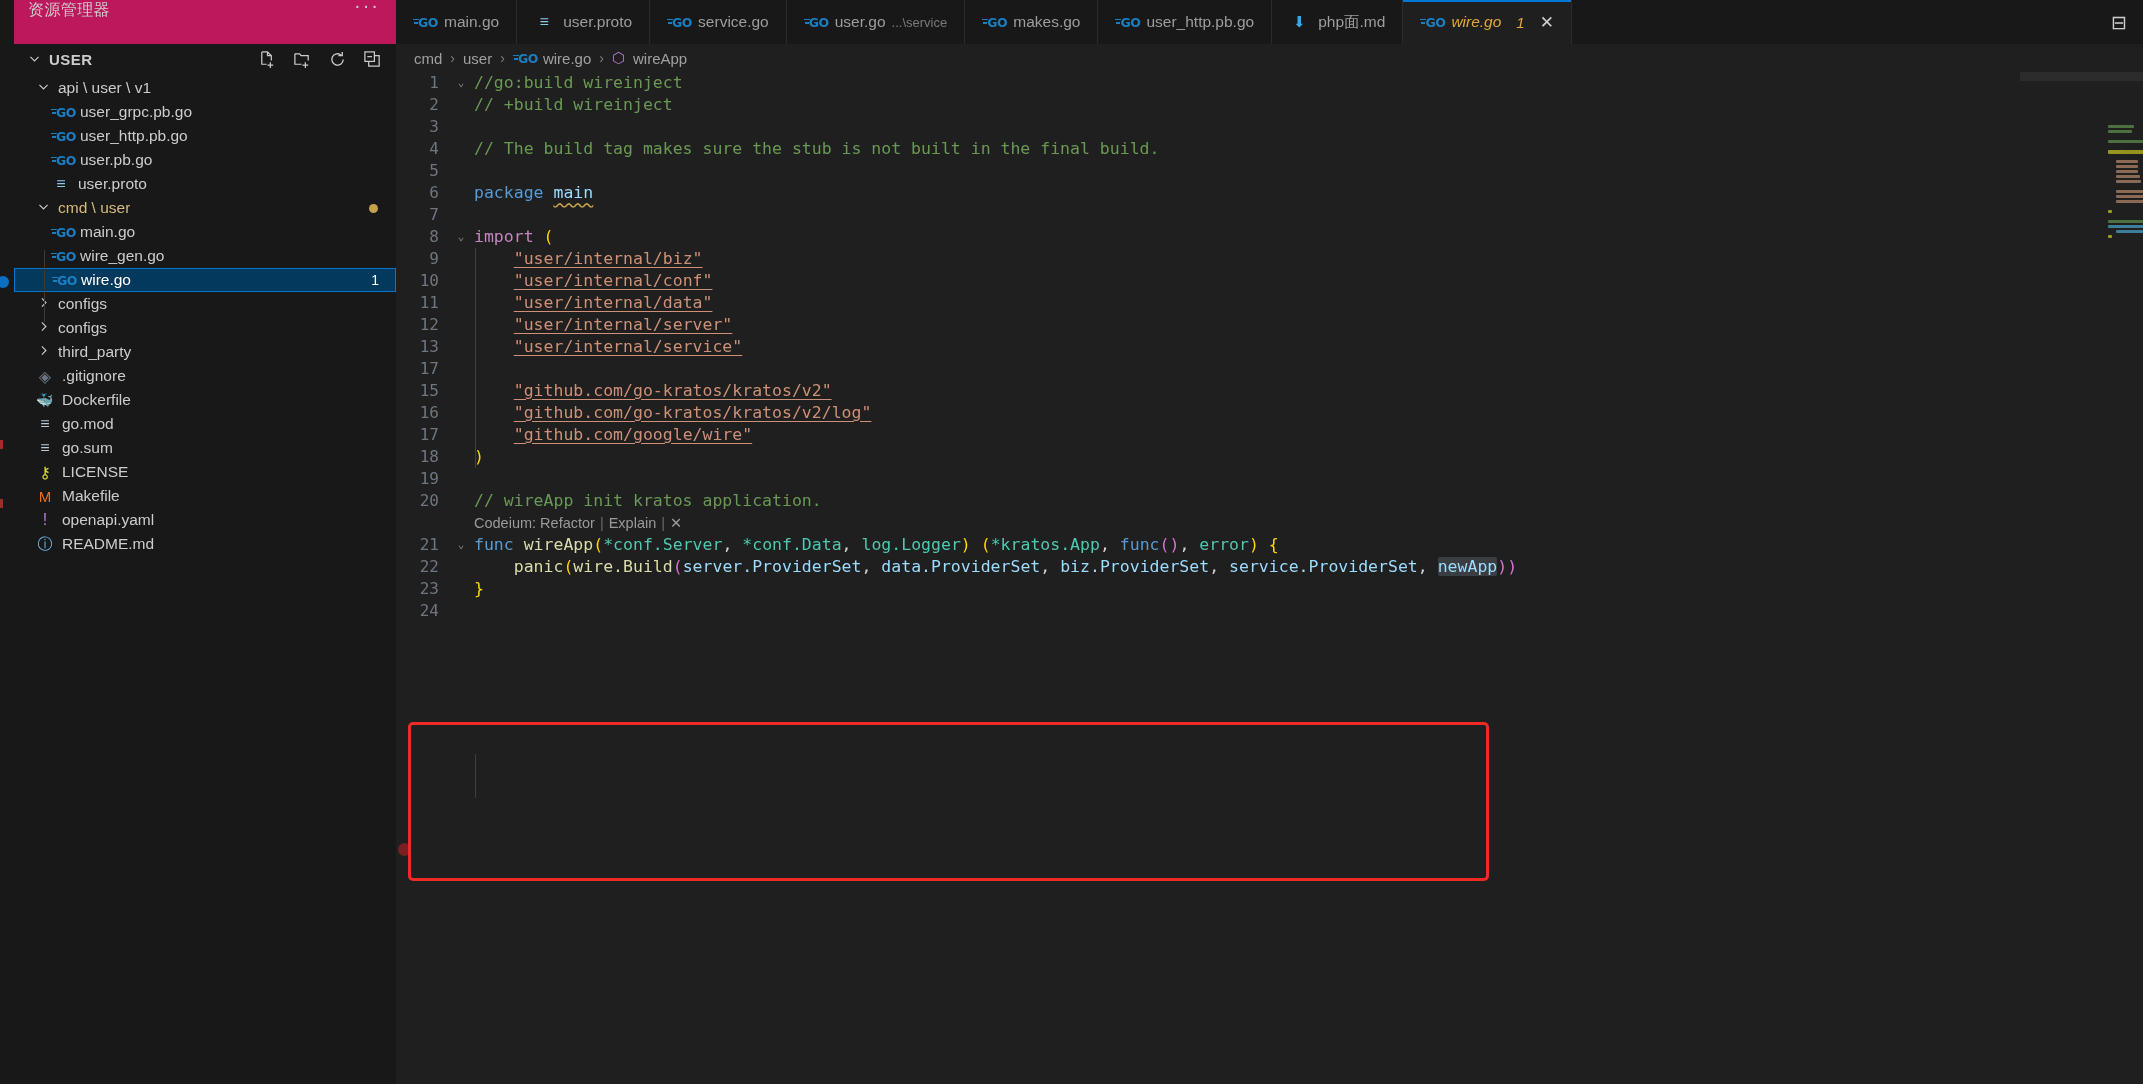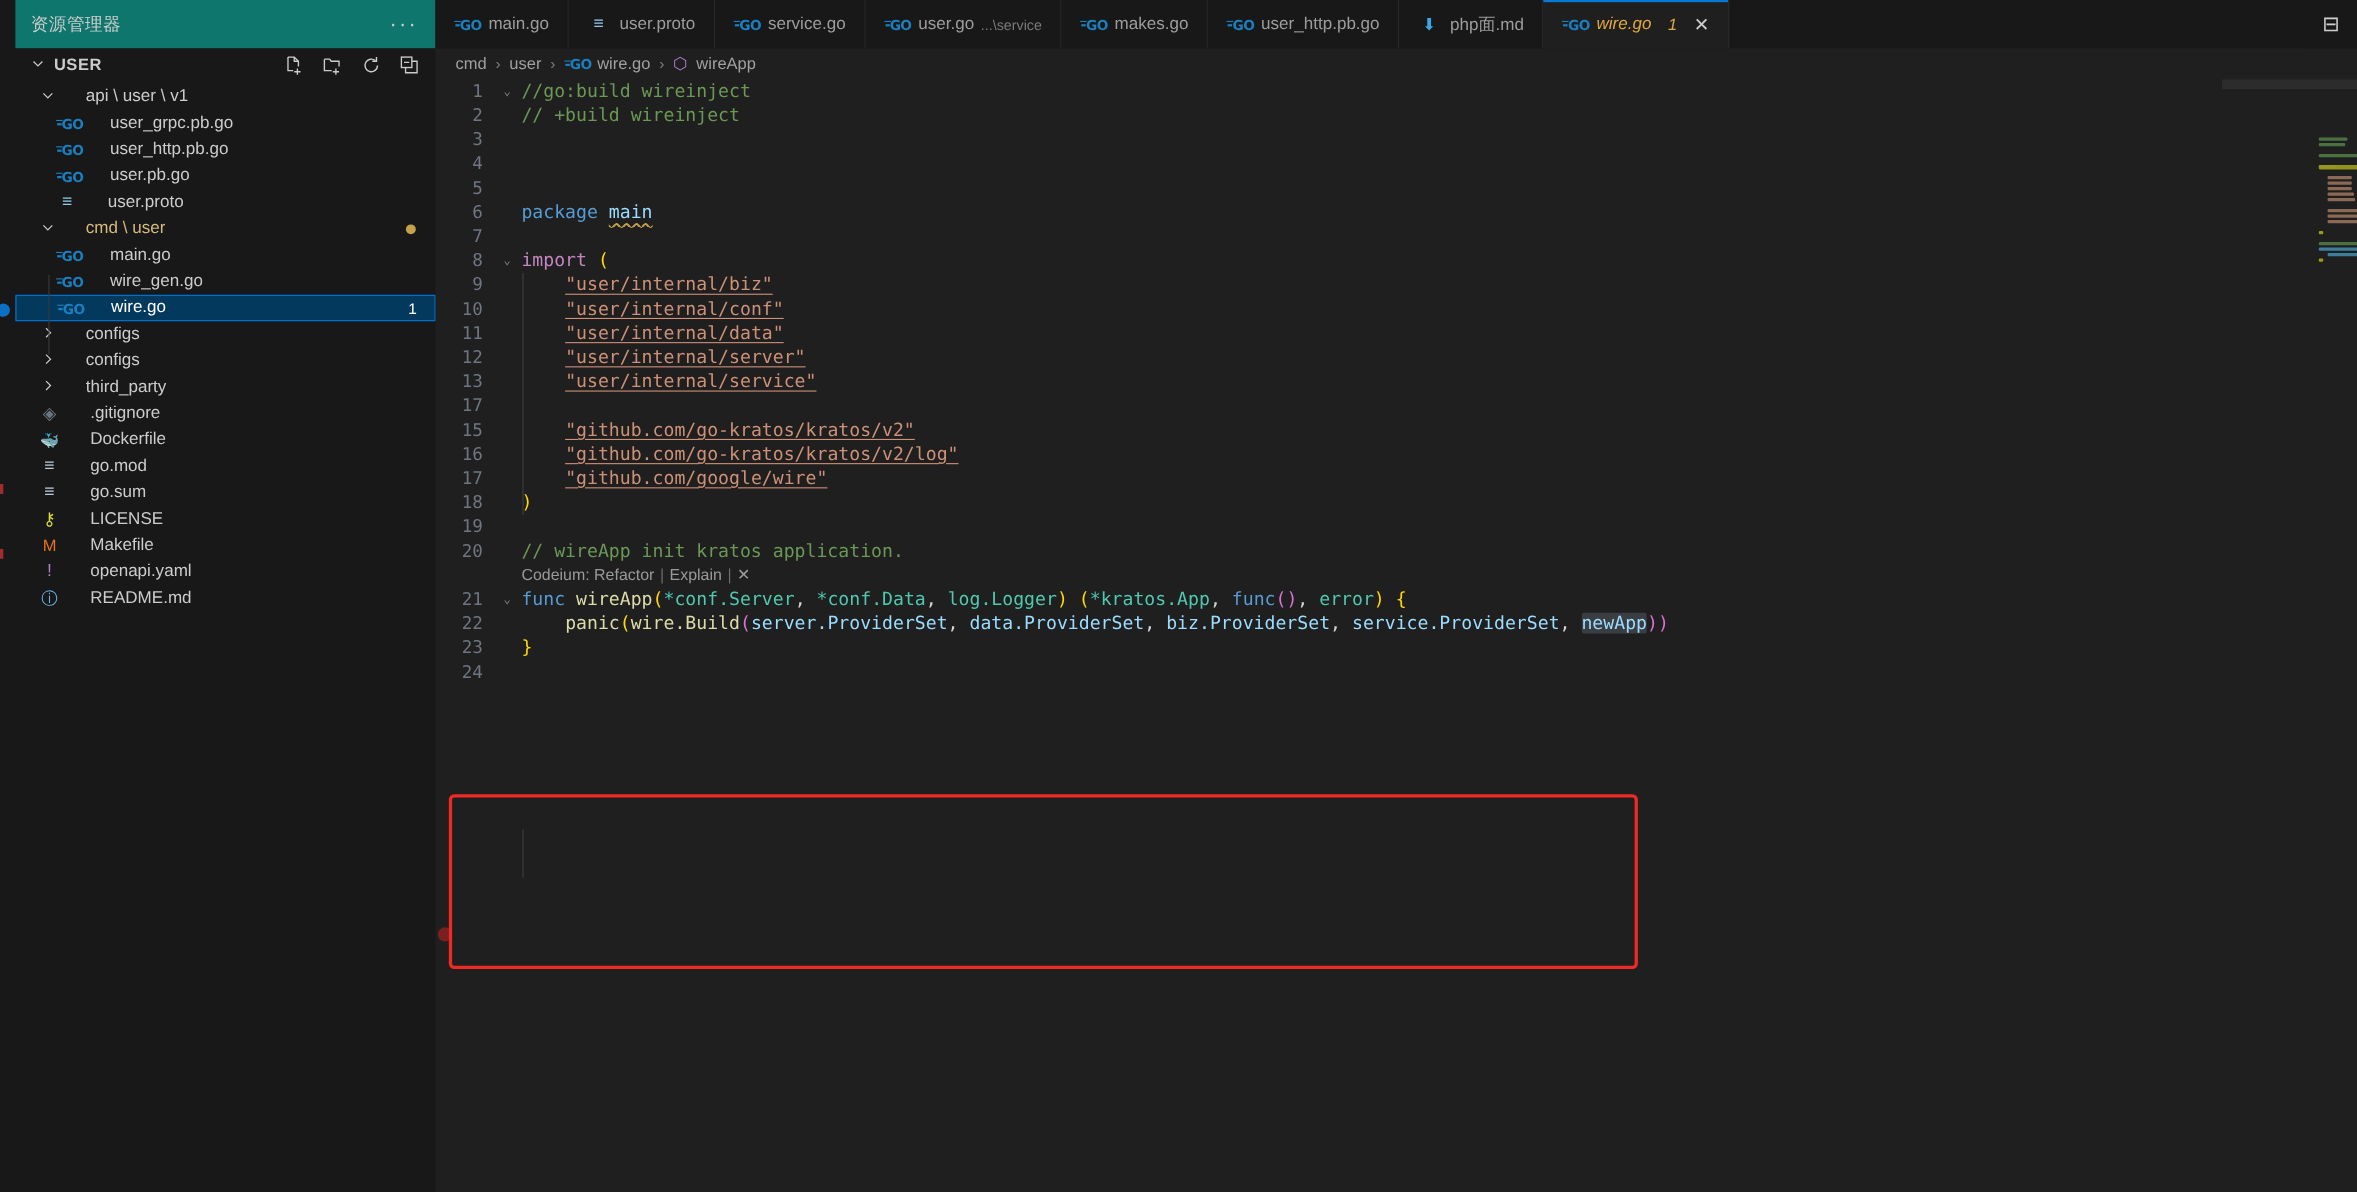--- a/index.html
+++ b/index.html
@@ -10,22 +10,22 @@
     overflow: hidden;
   }
   .app { position: relative; width: 2143px; height: 1084px; display: flex; flex-direction: column; background:#1f1f1f; }
 
   
   .toprow { display: flex; height: 44px; flex: 0 0 44px; }
 
   .activitystrip { width: 14px; background: #181818; flex: 0 0 14px; }
 
   .sidebar-head {
-    width: 382px; flex: 0 0 382px; background:#0f766e;
-    display: flex; align-items: center; justify-content: space-between;
+    width: 382px; flex: 0 0 382px; background:#be185d;
+    display: flex; align-items: flex-start; justify-content: space-between;
     padding: 0 16px 0 14px;
   }
   .sidebar-head .title {
     color: #cccccc; font-size: 16px; letter-spacing: .4px;
   }
   .sidebar-head .dots { color:#cccccc; font-size:20px; line-height:10px; letter-spacing:2px; cursor:pointer; }
 
   .tabbar { flex: 1; display: flex; background: #181818; align-items: stretch; position: relative; min-width:0; }
   .tab {
     display: flex; align-items: center; gap: 9px;
@@ -75,21 +75,21 @@
   .ficon svg { display:block; }
 
   .tree { padding-top:2px; }
   .row {
     height:24px; display:flex; align-items:center; gap:7px;
     font-size:15.5px; color:#cccccc; white-space:nowrap; cursor:pointer; position:relative;
   }
   .row.selected { background:#04395e; border:1px solid #0078d4; height:24px; color:#ffffff; }
   .row .chev { width:16px; text-align:center; color:#cccccc; font-size:12px; flex:0 0 16px;}
   .row .indent { flex:0 0 auto; }
-  .row .lbl { flex:0 1 auto; overflow:hidden; text-overflow:ellipsis;margin-left:20px; }
+  .row .lbl { flex:0 1 auto; overflow:hidden; text-overflow:ellipsis; }
   .row .dirty { margin-left:auto; margin-right:18px; width:9px; height:9px; border-radius:50%; background:#c5a14a; }
   .row .count { margin-left:auto; margin-right:16px; color:#ffffff; font-size:14px; }
   .row.folder-yellow .lbl { color:#d7ba7d; }
   .guide { position:absolute; left:30px; top:0; bottom:0; width:1px; background:#3b3b3b; }
 
   .ic { width:20px; flex:0 0 20px; display:flex; align-items:center; justify-content:center; }
 
   
   .editor { flex:1; background:#1f1f1f; position:relative; min-width:0; display:flex; flex-direction:column;}
 
@@ -441,21 +441,21 @@
 
       <div class="code-area">
 
         <div class="indentguide" style="left:79px; top:176px; height:220px;"></div>
         <div class="indentguide" style="left:79px; top:682px; height:44px;"></div>
 
         <div class="code" id="codelines">
             <div class="cline"><span class="ln">1</span><span class="fold">⌄</span><span class="txt"><span class="c-comment">//go:build wireinject</span></span></div>
             <div class="cline"><span class="ln">2</span><span class="fold"></span><span class="txt"><span class="c-comment">// +build wireinject</span></span></div>
             <div class="cline"><span class="ln">3</span><span class="fold"></span><span class="txt"></span></div>
-            <div class="cline"><span class="ln">4</span><span class="fold"></span></div>
+            <div class="cline"><span class="ln">4</span><span class="fold"></span><span class="txt"><span class="c-comment">// The build tag makes sure the stub is not built in the final build.</span></span></div>
             <div class="cline"><span class="ln">5</span><span class="fold"></span><span class="txt"></span></div>
             <div class="cline"><span class="ln">6</span><span class="fold"></span><span class="txt"><span class="c-kw">package</span> <span class="c-var" style="text-decoration:underline wavy #c5a14a;text-underline-offset:4px;">main</span></span></div>
             <div class="cline"><span class="ln">7</span><span class="fold"></span><span class="txt"></span></div>
             <div class="cline"><span class="ln">8</span><span class="fold">⌄</span><span class="txt"><span class="c-kw2">import</span> <span class="c-p1">(</span></span></div>
             <div class="cline"><span class="ln">9</span><span class="fold"></span><span class="txt">    <span class="c-str">"user/internal/biz"</span></span></div>
             <div class="cline"><span class="ln">10</span><span class="fold"></span><span class="txt">    <span class="c-str">"user/internal/conf"</span></span></div>
             <div class="cline"><span class="ln">11</span><span class="fold"></span><span class="txt">    <span class="c-str">"user/internal/data"</span></span></div>
             <div class="cline"><span class="ln">12</span><span class="fold"></span><span class="txt">    <span class="c-str">"user/internal/server"</span></span></div>
             <div class="cline"><span class="ln">13</span><span class="fold"></span><span class="txt">    <span class="c-str">"user/internal/service"</span></span></div>
             <div class="cline"><span class="ln">17</span><span class="fold"></span><span class="txt"></span></div>

